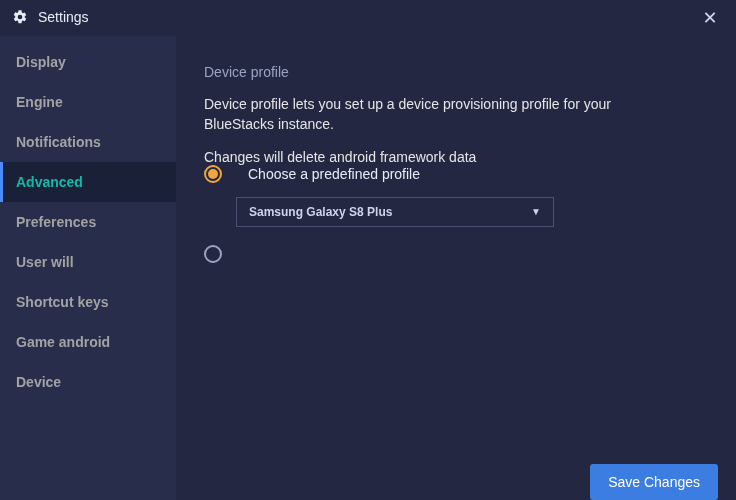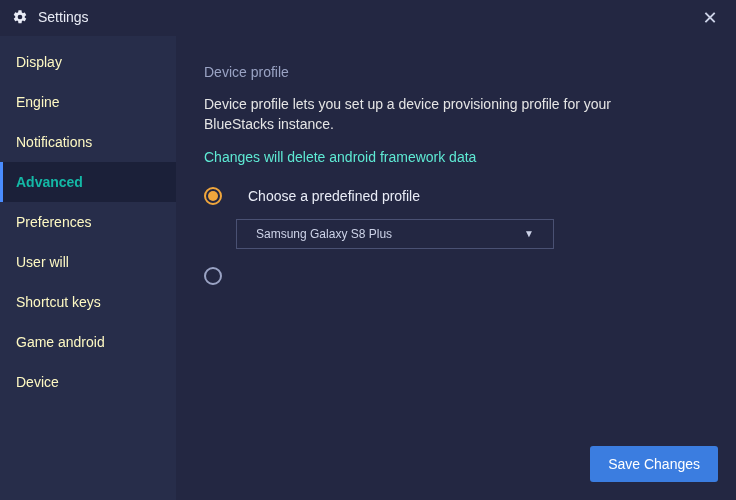--- a/index.html
+++ b/index.html
@@ -5,35 +5,35 @@
   * { box-sizing: border-box; margin: 0; padding: 0; }
   html, body { width: 736px; height: 500px; overflow: hidden; font-family: -apple-system, "Segoe UI", Arial, sans-serif; }
   body { background: #232742; color: #cdd3e8; }
   .window { width: 736px; height: 500px; display: flex; flex-direction: column; background: #232742; }
   .titlebar { height: 36px; background: #232742; display: flex; align-items: center; padding: 0 12px; }
   .titlebar .title { display: flex; gap: 10px; color: #e9ecf6; font-size: 14px; }
   .titlebar .spacer { flex: 1; }
   .titlebar .close-btn { width: 28px; height: 28px; display: flex; align-items: center; justify-content: center; color: #cdd3e8; font-size: 18px; cursor: pointer; }
   .body { flex: 1; display: flex; min-height: 0; }
   .sidebar { width: 176px; background: #272d4a; display: flex; flex-direction: column; padding-top: 6px; }
-  .side-item { height: 40px; display: flex; align-items: center; padding: 0 16px; color: #fef9c3; font-size: 14px; cursor: pointer; }
+  .side-item { height: 40px; display: flex; align-items: center; padding: 0 16px; color: #a3a3a3; font-size: 14px; cursor: pointer; font-weight: bold; }
   .side-item.active { background: #1b2039; color: #14b8a6; font-weight: 700; position: relative; }
   .side-item.active::before { content: ""; position: absolute; left: 0; top: 0; bottom: 0; width: 3px; background: #4a8cff; }
   .main { flex: 1; background: #232742; position: relative; padding: 28px 28px 0 28px; }
   .section-title { color: #9aa3c4; font-size: 14px; margin-bottom: 14px; }
   .desc { color: #e5e5e5; font-size: 14px; line-height: 1.45; max-width: 470px; margin-bottom: 14px; }
-  .warn { color: #5eead4; font-size: 14px; margin-bottom: 22px; }
+  .warn { color: #e5e5e5; font-size: 14px; }
   .radio-row { display: flex; align-items: center; gap: 26px; margin-bottom: 14px; cursor: pointer; }
   .radio { width: 18px; height: 18px; border: 2px solid #f0a63c; border-radius: 50%; display: flex; align-items: center; justify-content: center; flex-shrink: 0; }
   .radio.unchecked { border-color: #9aa3c4; }
   .radio.checked::after { content: ""; width: 10px; height: 10px; background: #f0a63c; border-radius: 50%; }
   .radio-label { color: #e9ecf6; font-size: 14px; }
-  .select { margin-left: 32px; width: 318px; height: 30px; border: 1px solid #4a5173; background: #232742; color: #cdd3e8; font-size: 12px; display: flex; align-items: center; padding: 0 19px; justify-content: space-between; cursor: pointer; margin-bottom: 18px; }
+  .select { margin-left: 32px; width: 318px; height: 30px; border: 1px solid #4a5173; background: #232742; color: #cdd3e8; font-size: 12px; display: flex; align-items: center; padding: 0 12px; justify-content: space-between; cursor: pointer; margin-bottom: 18px; font-weight: bold; }
   .select .caret { font-size: 10px; color: #cdd3e8; }
-  .footer { position: absolute; right: 18px; bottom: 18px; }
+  .footer { position: absolute; right: 18px; bottom: 0; }
   .save-btn { background: #3b7de0; color: #ffffff; font-size: 14px; padding: 10px 18px; border: none; border-radius: 3px; cursor: pointer; }
   .gear-svg { width: 16px; height: 16px; }
 </style>
 </head>
 <body>
 
 <div class="window">
 
   <div class="titlebar">
     <div class="title">

